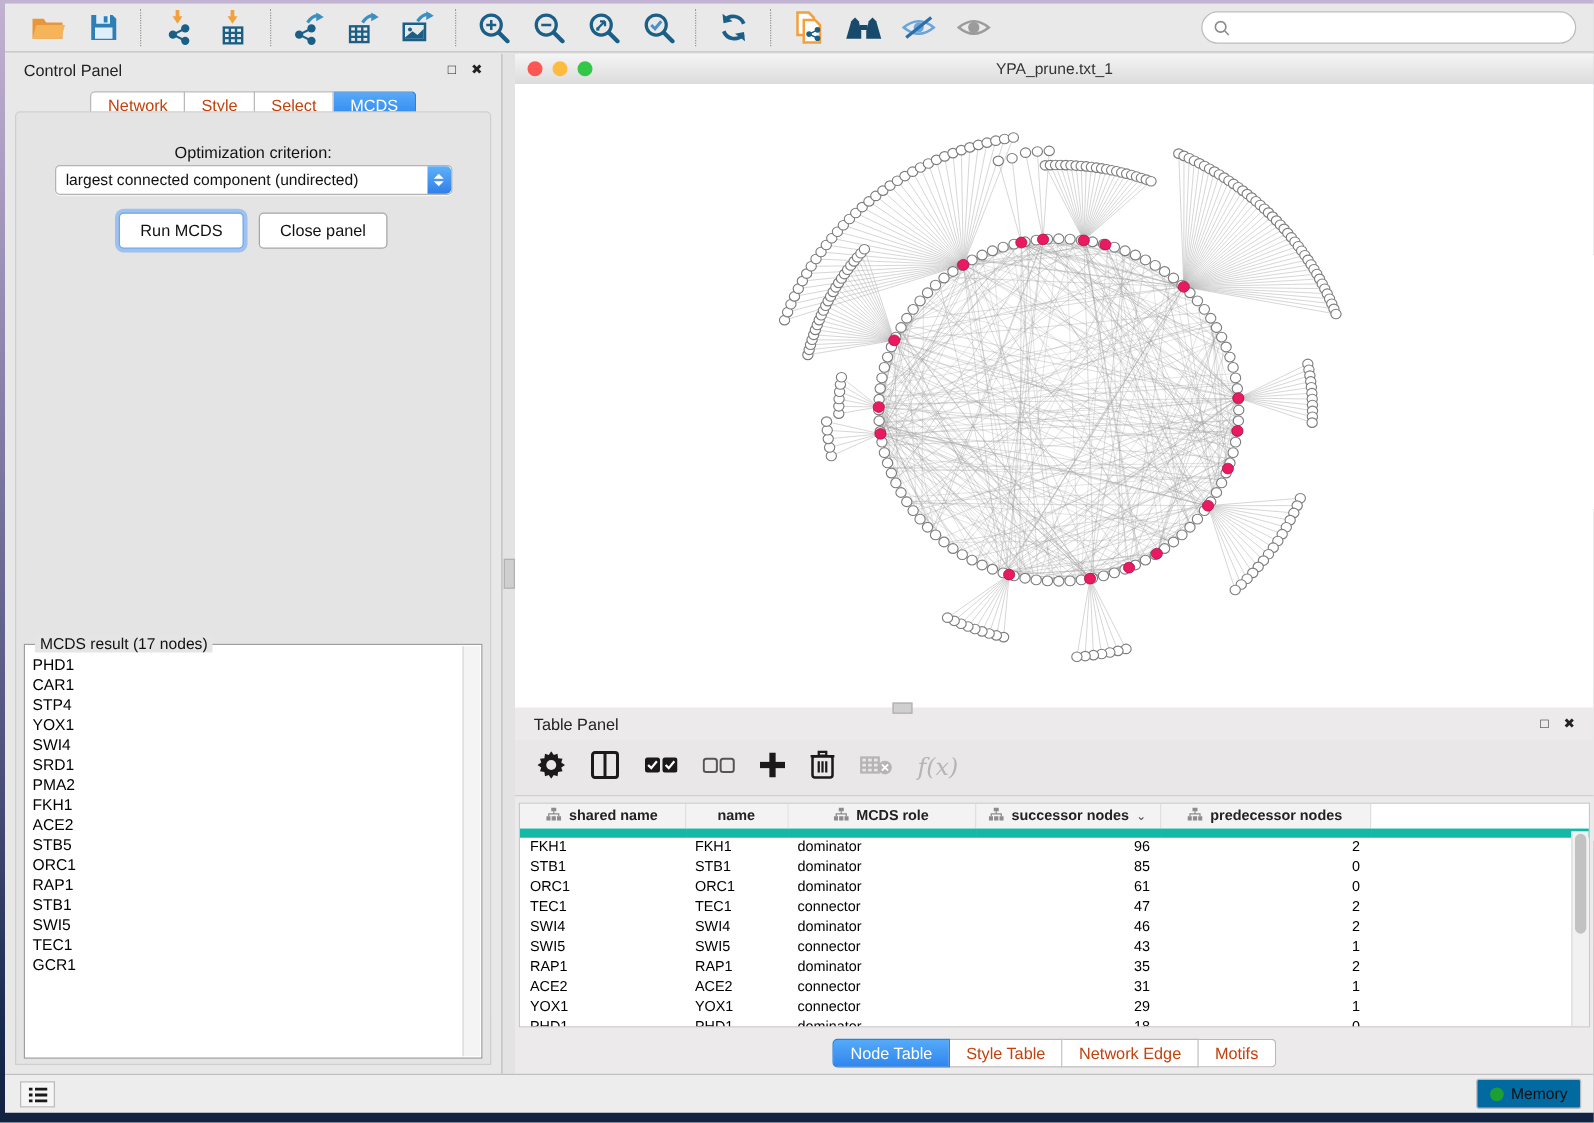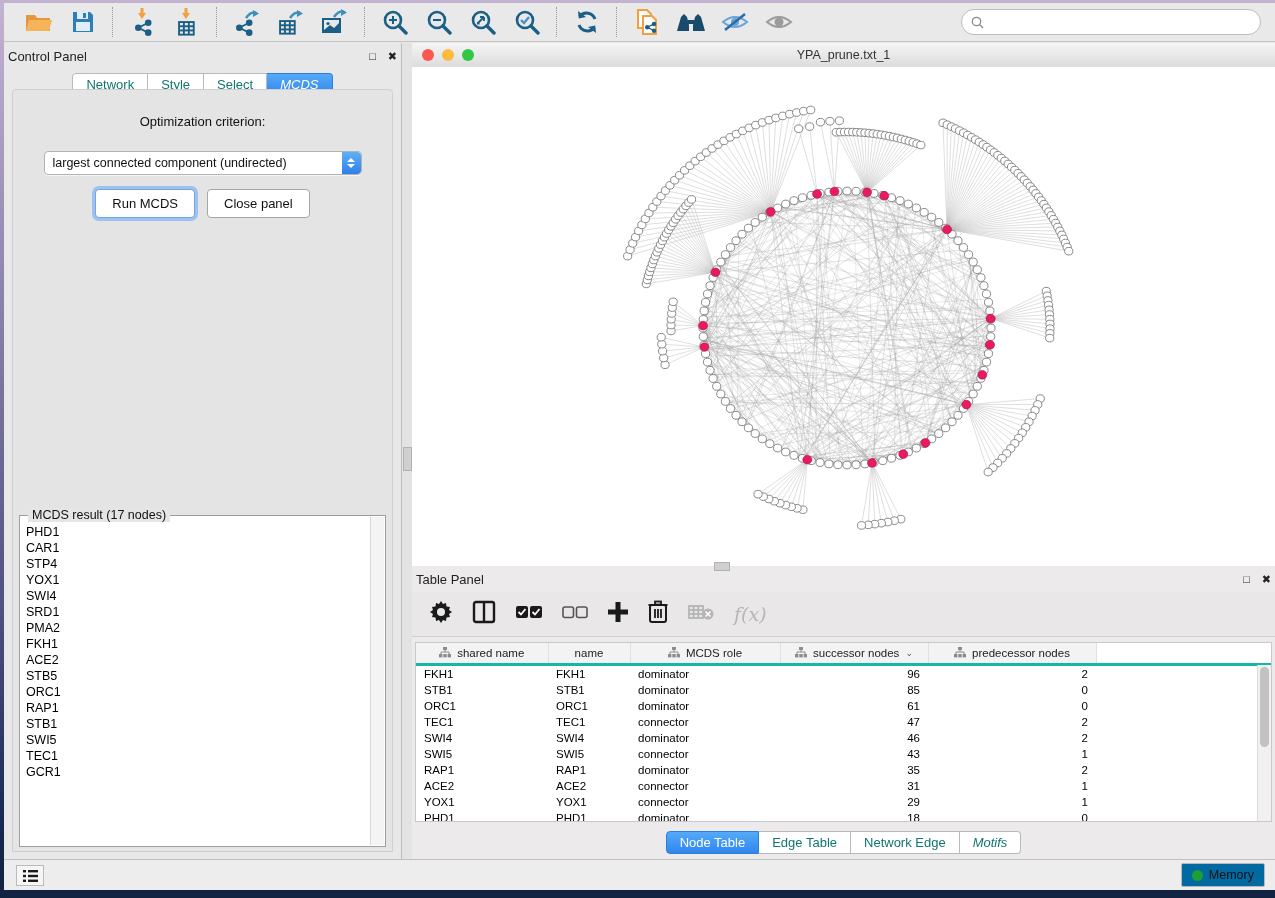--- a/index.html
+++ b/index.html
@@ -18,34 +18,34 @@
   .tb-btn{width:30px;height:30px;display:flex;align-items:center;justify-content:center;cursor:pointer;}
   .tb-btn svg{display:block;}
   .search-wrap{margin-left:auto;margin-right:8px;}
   .search-box{width:300px;height:26px;background:#fff;border:1px solid #bdbdbd;border-radius:13px;
     display:flex;align-items:center;padding:0 9px;box-sizing:border-box;}
   .search-box input{border:none;outline:none;background:transparent;flex:1;font-size:12px;margin-left:6px;
     font-family:"Liberation Sans",sans-serif;}
 
   
   .control-panel{position:absolute;left:0;top:40px;width:397px;bottom:30px;background:#e8e8e8;}
-  .panel-titlebar{height:26px;display:flex;align-items:center;padding:0 4px;font-size:13px;color:#222;}
+  .panel-titlebar{height:26px;display:flex;align-items:center;padding:0 15px;font-size:13px;color:#222;}
   .panel-titlebar .spacer{flex:1;}
   .win-mini{font-size:11px;color:#222;margin-left:12px;cursor:pointer;line-height:1;}
   .tabs-row{display:flex;justify-content:center;margin-top:4px;}
   .seg{display:flex;}
   .seg .seg-btn{font-size:13px;padding:2px 13px;background:#fff;border:1px solid #b9b9b9;border-left:none;
-    color:#0f766e;cursor:pointer;line-height:17px;}
+    color:#c2410c;cursor:pointer;line-height:17px;}
   .seg .seg-btn:first-child{border-left:1px solid #b9b9b9;border-radius:4px 0 0 4px;}
-  .seg .seg-btn:last-child{border-radius:0 4px 4px 0;font-style:italic;}
+  .seg .seg-btn:last-child{border-radius:0 4px 4px 0;}
   .seg .seg-btn.sel{background:linear-gradient(180deg,#55aaf8,#2f86ee);color:#fff;border-color:#2f7fd8;}
   .cp-inner{position:absolute;left:8px;top:46px;right:8px;bottom:8px;background:#e4e4e4;
     border:1px solid #cfcfcf;border-radius:4px 4px 0 0;}
   .opt-label{text-align:center;font-size:13px;color:#111;margin-top:24px;}
-  .dropdown{margin:22px auto 0;width:316px;height:22px;background:#fff;border:1px solid #b3b3b3;border-radius:4px;
+  .dropdown{margin:3px auto 0;width:316px;height:22px;background:#fff;border:1px solid #b3b3b3;border-radius:4px;
     display:flex;align-items:center;cursor:pointer;box-shadow:0 1px 0 rgba(255,255,255,.6);}
   .dropdown .dd-text{flex:1;font-size:12.5px;padding:0 8px;color:#111;white-space:nowrap;overflow:hidden;}
   .dd-stepper{width:19px;height:22px;border-radius:0 4px 4px 0;background:linear-gradient(180deg,#5fb0f9,#2f7fe8);
     display:flex;flex-direction:column;align-items:center;justify-content:center;gap:2px;}
   .dd-stepper i{display:block;width:0;height:0;border-left:4px solid transparent;border-right:4px solid transparent;}
   .dd-up{border-bottom:4px solid #fff;}
   .dd-down{border-top:4px solid #fff;}
   .btn-row{display:flex;justify-content:center;gap:12px;margin-top:14px;}
   .mac-btn{font-size:13px;padding:6px 16px;background:#fff;border:1px solid #a6a6a6;border-radius:4px;color:#111;cursor:pointer;
     font-family:"Liberation Sans",sans-serif;}
@@ -71,21 +71,21 @@
   .net-canvas{position:absolute;left:0;top:24px;right:0;bottom:0;background:#fff;overflow:hidden;}
 
   
   .table-panel{position:absolute;left:408px;top:563px;right:0;bottom:30px;background:#eceaea;}
   .tp-toolbar{height:44px;background:#e9e7e7;border-bottom:1px solid #d0d0d0;display:flex;align-items:center;gap:20px;
     padding:0 18px;}
   .tp-btn{display:flex;align-items:flex-end;justify-content:center;cursor:pointer;}
   .fx{font-family:"DejaVu Serif","Liberation Serif",serif;font-style:italic;font-size:19px;color:#b5b5b5;}
   .tbl-wrap{position:absolute;left:3px;right:3px;top:76px;bottom:38px;background:#fff;border:1px solid #c9c9c9;overflow:hidden;}
   table.grid{border-collapse:collapse;width:100%;font-size:11.5px;table-layout:fixed;}
-  table.grid th{height:20px;font-weight:normal;color:#222;background:#f4f3f3;border-bottom:3px solid #14b8a6;
+  table.grid th{height:20px;font-weight:bold;color:#222;background:#f4f3f3;border-bottom:7px solid #14b8a6;
     border-right:1px solid #e0e0e0;padding:0 4px;white-space:nowrap;overflow:hidden;text-align:center;}
   table.grid th .hdr{display:flex;align-items:center;justify-content:center;gap:6px;}
   table.grid td{height:16px;padding:0 8px;color:#000;white-space:nowrap;overflow:hidden;}
   table.grid td.num{text-align:right;}
   .sort-chev{font-size:9px;color:#555;}
   .tbl-scroll{position:absolute;top:22px;right:0;bottom:0;width:13px;background:#f1f1f1;border-left:1px solid #dcdcdc;}
   .tbl-thumb{position:absolute;top:2px;left:2px;width:9px;height:80px;background:#c2c2c2;border-radius:5px;}
   .tp-tabs{position:absolute;left:0;right:0;bottom:6px;display:flex;justify-content:center;}
 
   
@@ -1474,21 +1474,21 @@
             </tr>
           </tbody>
       </table>
       <div class="tbl-scroll">
         <div class="tbl-thumb"></div>
       </div>
     </div>
     <div class="tp-tabs">
         <div class="seg" id="tp-tabs">
           <div class="seg-btn sel">Node Table</div>
-          <div class="seg-btn">Edge Table</div>
+          <div class="seg-btn">Style Table</div>
           <div class="seg-btn">Network Edge</div>
           <div class="seg-btn">Motifs</div>
         </div>
       </div>
   </div>
 
   <div class="statusbar">
     <div class="menu-btn">
       <svg width="15" height="12" viewBox="0 0 15 12">
         <rect x="0" y="0" width="3" height="2.4" fill="#1a1a1a"></rect>

